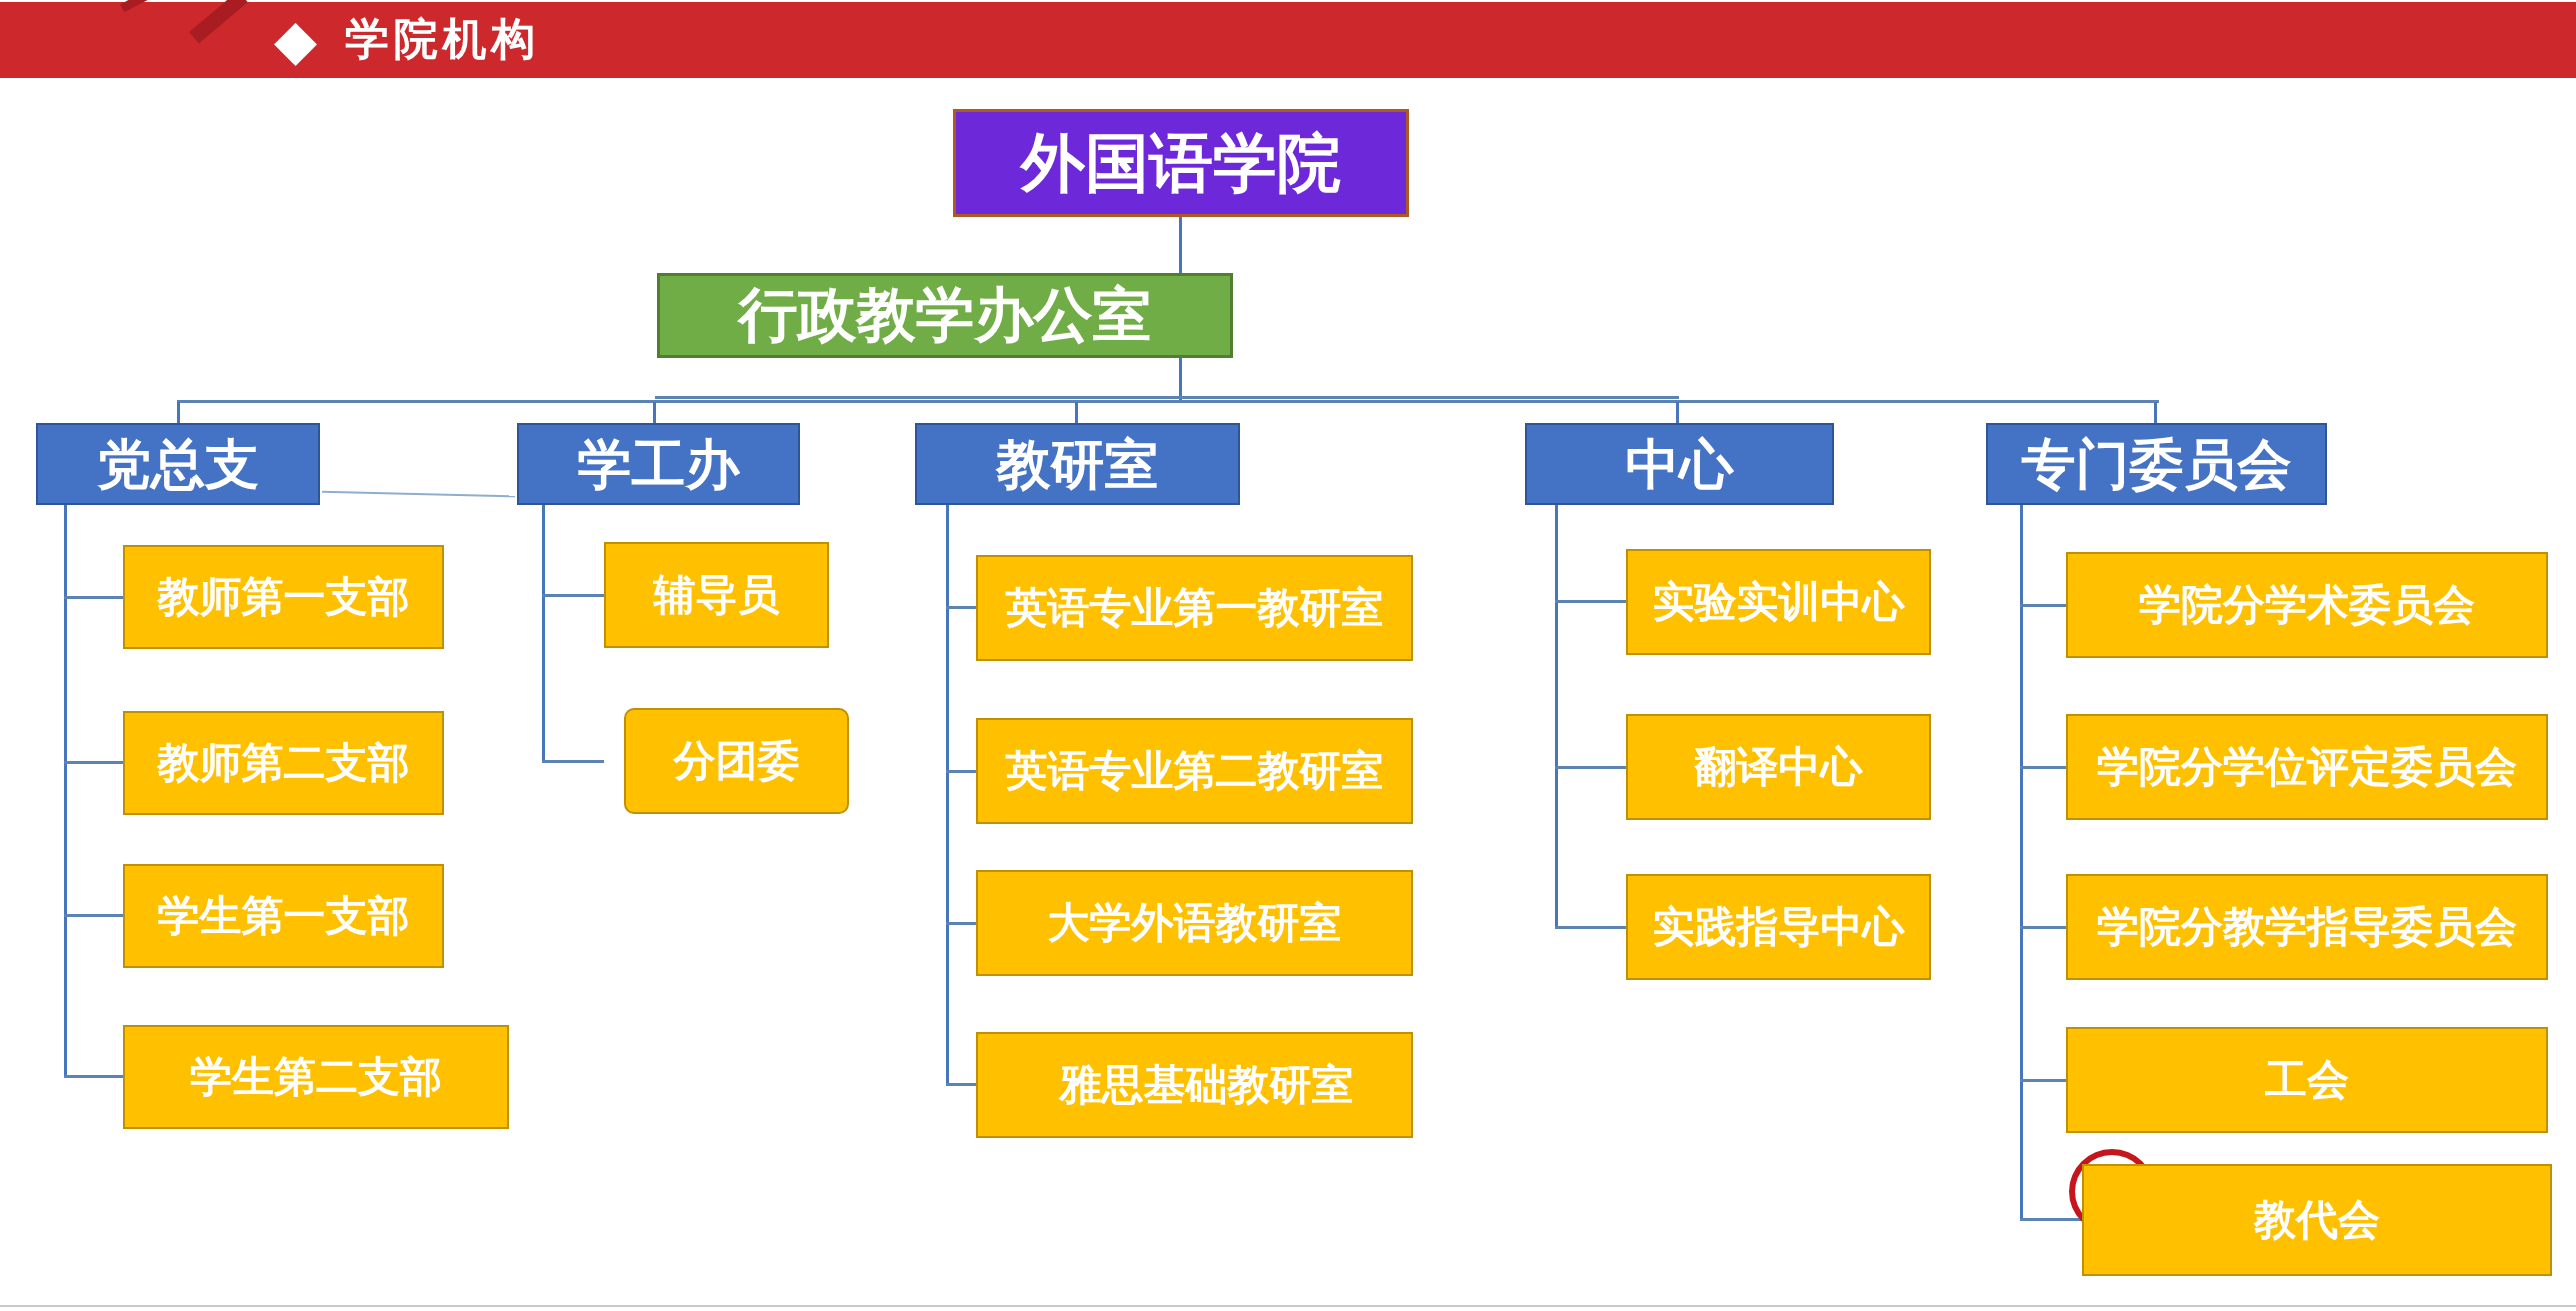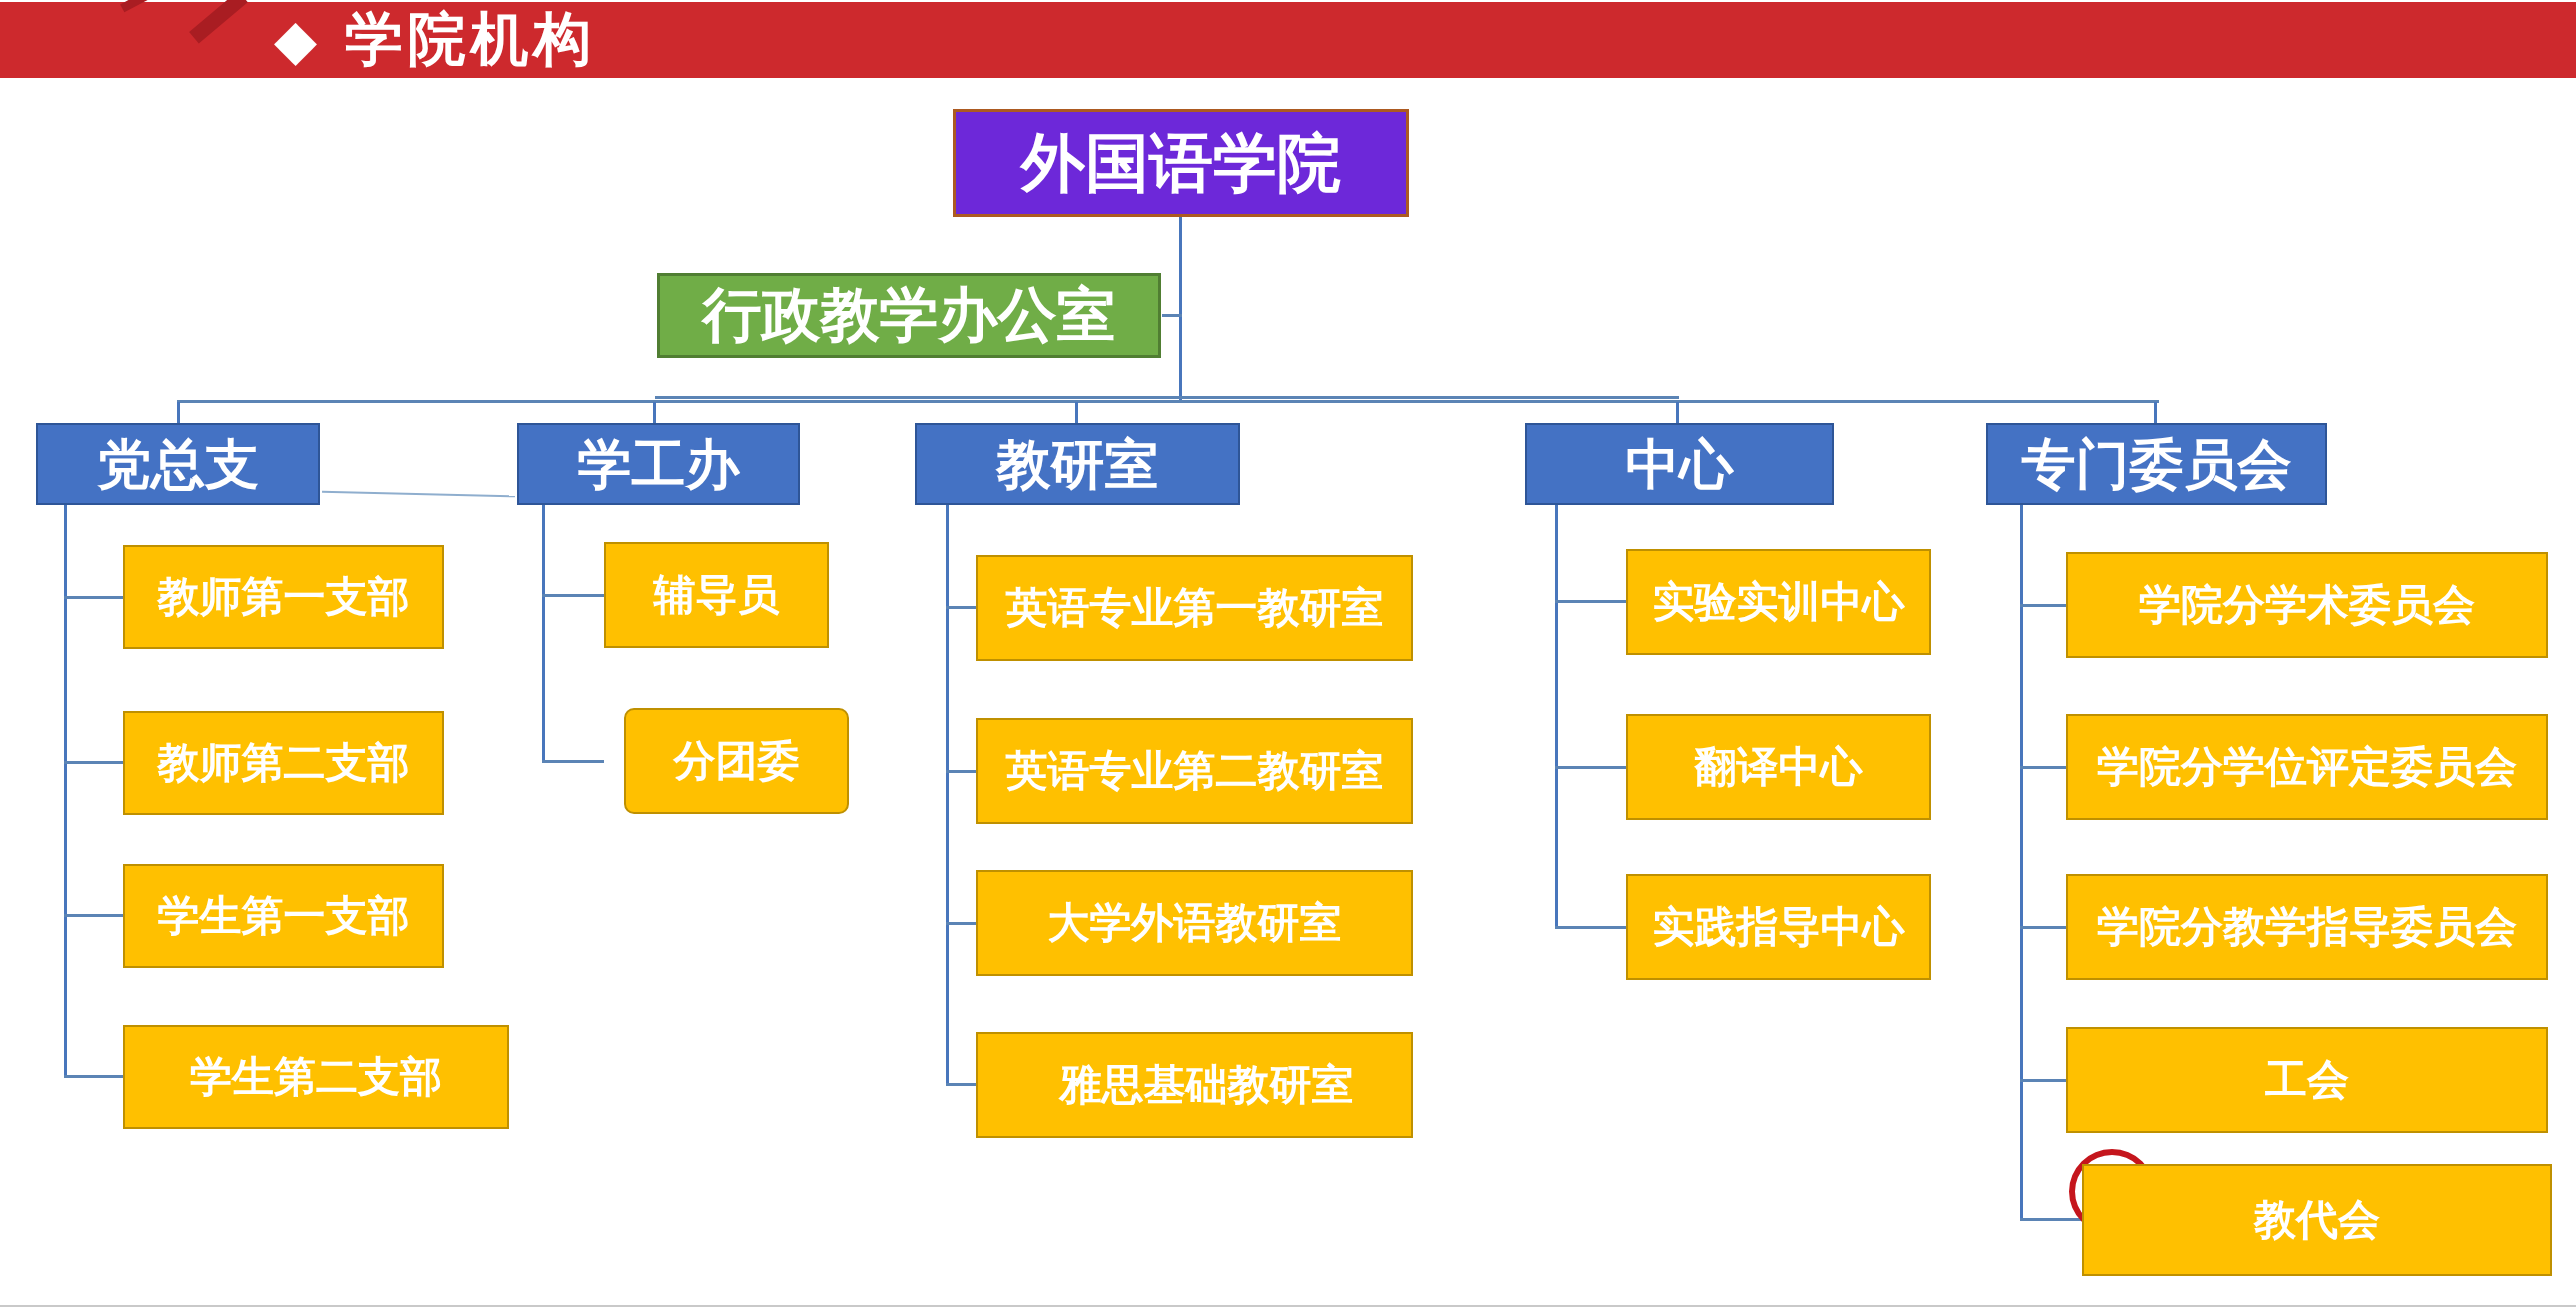--- a/index.html
+++ b/index.html
@@ -7,21 +7,21 @@
     position:relative;width:2576px;height:1311px;background:#ffffff;
     overflow:hidden;font-family:"Liberation Sans",sans-serif;
   }
   .abs{position:absolute;box-sizing:border-box;}
   
   .bar{left:0;top:2px;width:2576px;height:76px;background:#cd292d;z-index:4;
        display:flex;align-items:center;padding-left:274px;}
   .ribbon{background:#a91d22;z-index:5;}
   .bullet{color:#ffffff;font-size:56px;line-height:1;margin-right:28px;}
   .title{color:#ffffff;font-family:"Liberation Serif",serif;font-weight:bold;
-         font-size:58px;letter-spacing:4.7px;line-height:1;}
+         font-size:44px;letter-spacing:4.7px;line-height:1;}
   
   .ln{background:#5b84b5;z-index:1;}
   .lnv{background:#4876bc;z-index:1;}
   .lnlight{background:#8faece;z-index:1;}
   
   .node{display:flex;align-items:center;justify-content:center;text-align:center;
         color:#ffffff;font-weight:bold;line-height:1;z-index:3;}
   .root{background:#6d28d9;border:3.4px solid #ac5a21;font-size:64px;}
   .office{background:#70ad47;border:3.4px solid #507e32;font-size:59px;}
   .lvl2{background:#4472c4;border:2.7px solid #2e5597;font-size:54px;top:423px;height:82px;}
@@ -80,21 +80,21 @@
 
   <div class="abs ln" style="left:2020px;top:604px;width:46px;height:2.7px;"></div>
   <div class="abs ln" style="left:2020px;top:766px;width:46px;height:2.7px;"></div>
   <div class="abs ln" style="left:2020px;top:926px;width:46px;height:2.7px;"></div>
   <div class="abs ln" style="left:2020px;top:1079px;width:46px;height:2.7px;"></div>
   <div class="abs ln" style="left:2020px;top:1218px;width:62px;height:2.7px;"></div>
 
   <div class="abs annotation-circle" style="left:2069px;top:1149px;width:86px;height:85px;"></div>
 
   <div class="abs node root" style="left:953px;top:109px;width:456px;height:108px;">外国语学院</div>
-  <div class="abs node office" style="left:657px;top:273px;width:504px;height:85px;">行政教学办公室</div>
+  <div class="abs node office" style="left:657px;top:273px;width:576px;height:85px;">行政教学办公室</div>
 
   <div class="abs node lvl2" style="left:36px;width:284px;">党总支</div>
   <div class="abs node lvl2" style="left:517px;width:283px;">学工办</div>
   <div class="abs node lvl2" style="left:915px;width:325px;">教研室</div>
   <div class="abs node lvl2" style="left:1525px;width:309px;">中心</div>
   <div class="abs node lvl2" style="left:1986px;width:341px;">专门委员会</div>
 
   <div class="abs node leaf" style="left:123px;top:545px;width:321px;height:104px;">教师第一支部</div>
   <div class="abs node leaf" style="left:123px;top:711px;width:321px;height:104px;">教师第二支部</div>
   <div class="abs node leaf" style="left:123px;top:864px;width:321px;height:104px;">学生第一支部</div>

